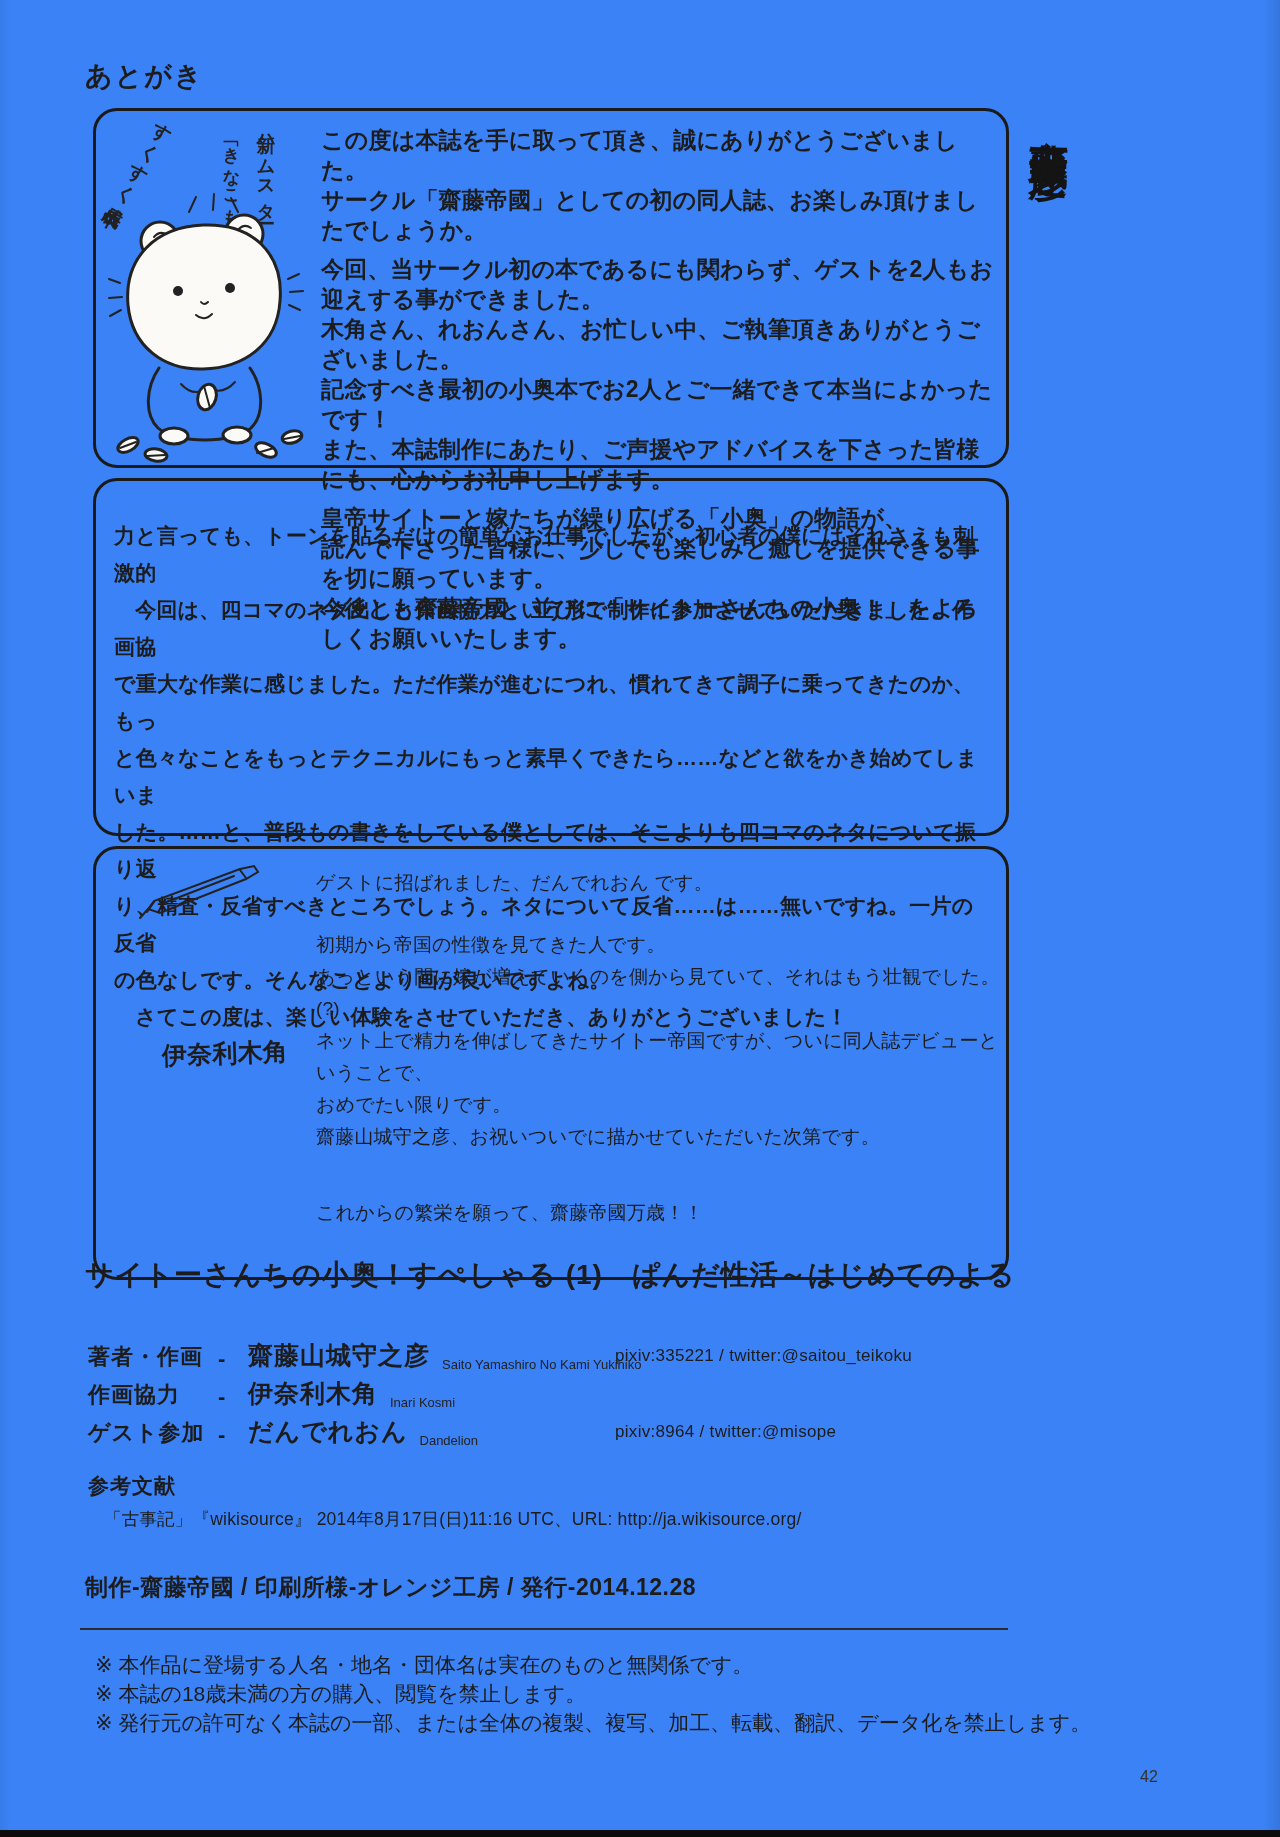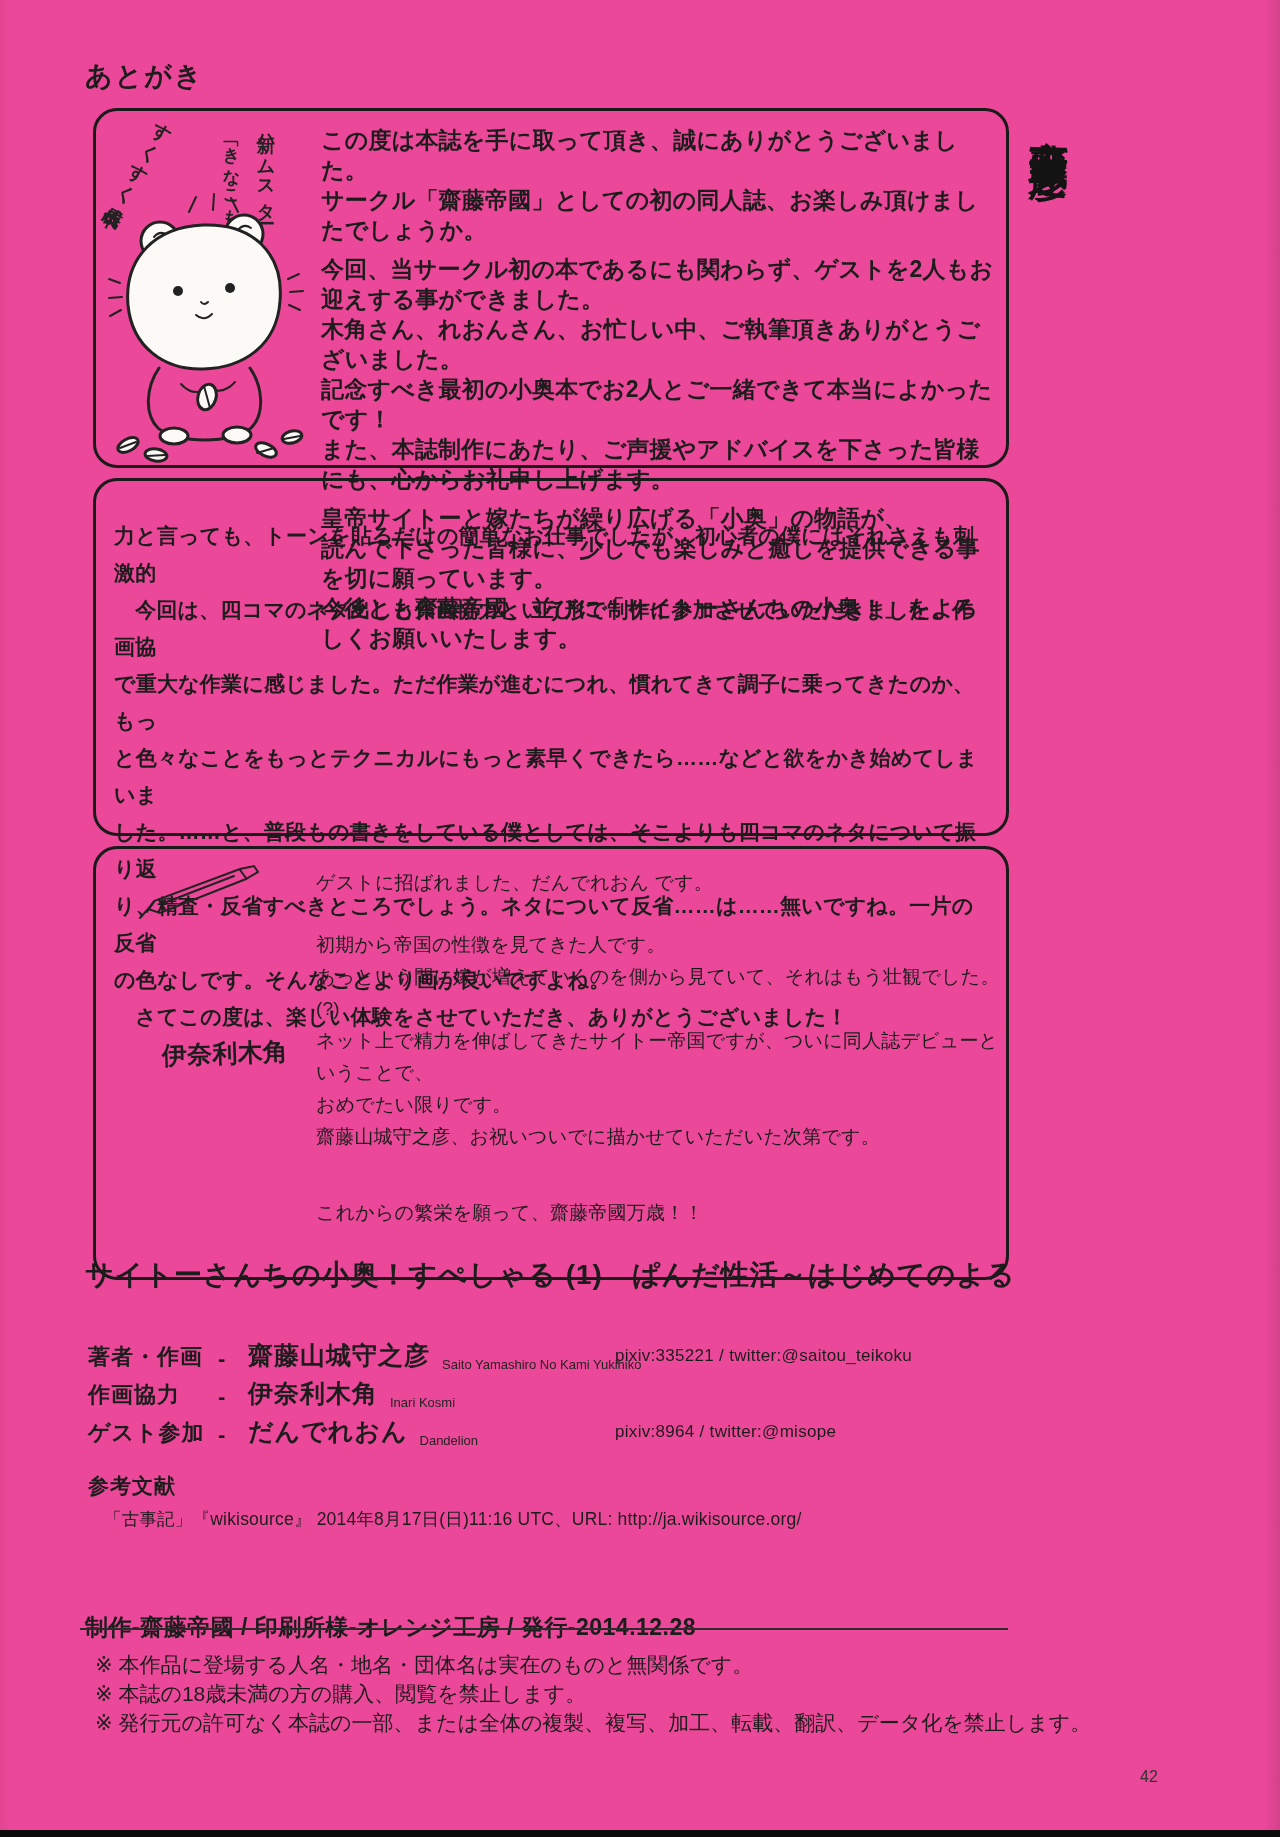--- a/index.html
+++ b/index.html
@@ -1,18 +1,18 @@
 <!DOCTYPE html>
 <html><head>
 <meta charset="utf-8">
 <style>
   html,body{margin:0;padding:0;background:#e8e6e0;}
   .page{
     position:relative;width:1280px;height:1837px;margin:0 auto;
-    background:#ec4899;overflow:hidden;
+    background:#3b82f6;overflow:hidden;
     font-family:"Liberation Sans","DejaVu Sans",sans-serif;
     color:#1c1c1c;
   }
   
   .scan-bottom{position:absolute;left:0;bottom:0;width:100%;height:7px;background:#0b0b0b;}
   .scan-right{position:absolute;right:0;top:0;width:16px;height:100%;
     background:linear-gradient(to right,rgba(0,0,0,0),rgba(0,0,0,0.10));}
   .scan-left{position:absolute;left:0;top:0;width:10px;height:100%;
     background:linear-gradient(to left,rgba(0,0,0,0),rgba(0,0,0,0.05));}
 
@@ -56,21 +56,21 @@
   .title{position:absolute;left:85px;top:1256px;font-size:28px;font-weight:700;letter-spacing:1px;}
   .credits{position:absolute;left:88px;top:1334px;width:920px;}
   .credit-row{position:relative;display:flex;align-items:flex-end;height:38px;}
   .c-label{width:130px;font-size:22px;font-weight:700;letter-spacing:1px;}
   .c-dash{width:30px;font-size:22px;font-weight:700;}
   .c-name{font-size:25px;font-weight:700;letter-spacing:1px;}
   .c-romaji{font-size:13px;margin-left:12px;font-weight:500;color:#222;}
   .c-contact{position:absolute;left:527px;bottom:6px;font-size:17px;font-weight:500;letter-spacing:0.3px;}
   .refs-heading{position:absolute;left:88px;top:1472px;font-size:21px;font-weight:700;letter-spacing:1px;}
   .refs-entry{position:absolute;left:104px;top:1507px;font-size:17.5px;font-weight:500;letter-spacing:0.2px;}
-  .production{position:absolute;left:85px;top:1572px;font-size:23px;font-weight:700;letter-spacing:0.5px;margin-top:40px;}
+  .production{position:absolute;left:85px;top:1572px;font-size:23px;font-weight:700;letter-spacing:0.5px;}
   .rule{position:absolute;left:80px;top:1628px;width:928px;border-top:2px solid #2b2b2b;}
   .disclaimers{position:absolute;left:95px;top:1650px;font-size:21px;line-height:29px;font-weight:400;}
   .page-num{position:absolute;left:1140px;top:1768px;font-size:16px;font-weight:500;color:#333;}
 
   svg .ln{stroke:#222;stroke-width:3;fill:none;stroke-linecap:round;stroke-linejoin:round;}
   svg .fillp{fill:#fbfaf6;}
   svg .dot{fill:#222;stroke:none;}
   svg .thin{stroke:#222;stroke-width:2;fill:none;stroke-linecap:round;}
 </style>
 </head>

